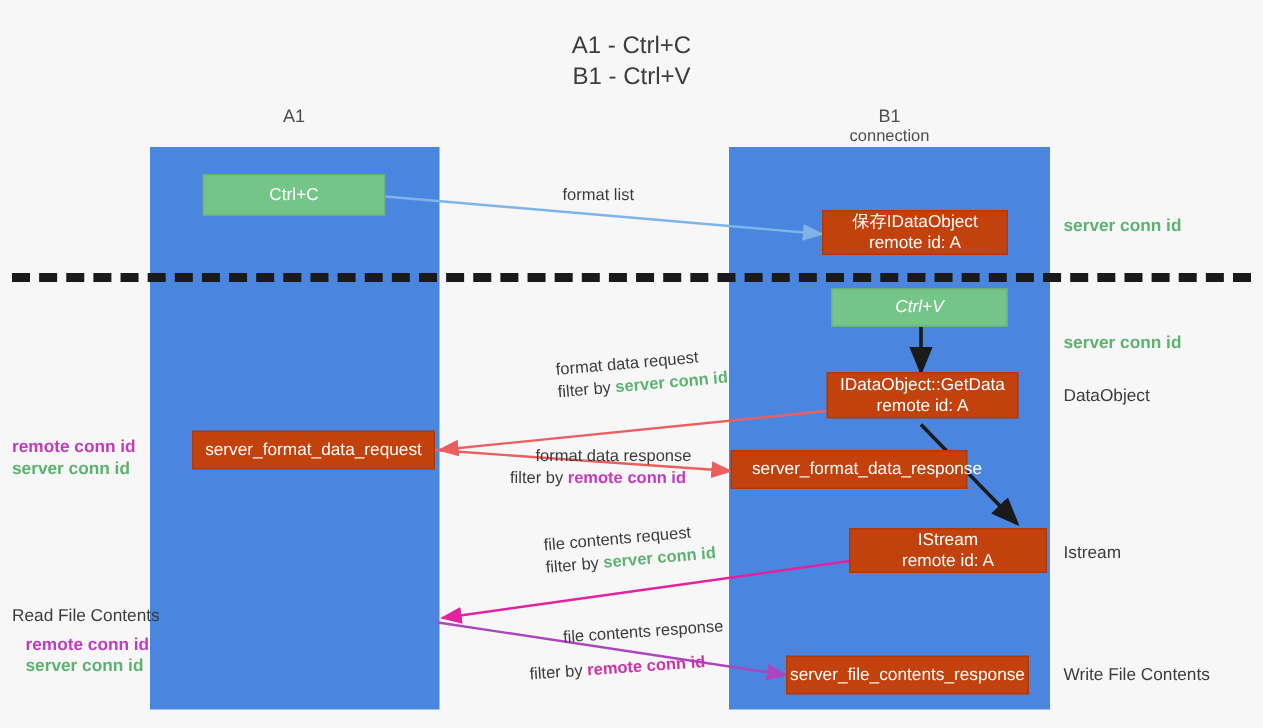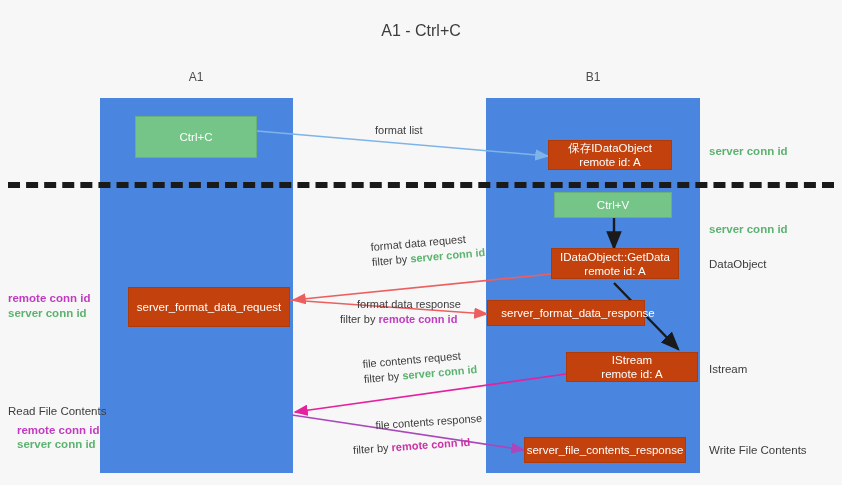--- a/index.html
+++ b/index.html
@@ -106,27 +106,29 @@
     border-top: 6px dashed #1a1a1a;
   }
 </style>
 </head>
 <body>
 
 <div id="canvas">
 
   <div class="title-block">
     <div>A1 - Ctrl+C</div>
+    <div>B1 - Ctrl+V</div>
   </div>
 
   <div class="lane-header" style="left:96px; top:58px;">
     <div class="name">A1</div>
   </div>
   <div class="lane-header" style="left:493px; top:58px;">
     <div class="name">B1</div>
+    <div class="sub">connection</div>
   </div>
 
   <div class="lane" id="lane-a1"></div>
   <div class="lane" id="lane-b1"></div>
 
   <svg class="layer">
     <defs>
       <marker id="ar-blue" markerWidth="9" markerHeight="7" refX="8" refY="3.5" orient="auto">
         <path d="M0,0 L9,3.5 L0,7 z" fill="#7fb4e8"></path>
       </marker>
@@ -154,39 +156,39 @@
 
     <line x1="290" y1="288" x2="487" y2="302" stroke="#ec5f5f" stroke-width="1.6" marker-end="url(#ar-red)"></line>
 
     <line x1="566" y1="362" x2="295" y2="400" stroke="#e4219e" stroke-width="1.6" marker-end="url(#ar-magenta)"></line>
 
     <line x1="292" y1="403" x2="524" y2="438" stroke="#ab47bc" stroke-width="1.6" marker-end="url(#ar-purple)"></line>
   </svg>
 
   <div class="dashline"></div>
 
-  <div class="box green" style="left:135px; top:104px; width:122px; height:42px;">
+  <div class="box green" style="left:135px; top:104px; width:122px; height:28px;">
     <span>Ctrl+C</span>
   </div>
 
   <div class="box orange" style="left:548px; top:128px; width:124px; height:30px;">
     <span>保存IDataObject</span>
     <span>remote id: A</span>
   </div>
 
-  <div class="box green" style="left:554px; top:180px; width:118px; height:26px;">
+  <div class="box green" style="left:554px; top:180px; width:118px; height:26px;font-style:italic;">
     <span>Ctrl+V</span>
   </div>
 
   <div class="box orange" style="left:551px; top:236px; width:128px; height:31px;">
     <span>IDataObject::GetData</span>
     <span>remote id: A</span>
   </div>
 
-  <div class="box orange" style="left:128px; top:275px; width:162px; height:40px;">
+  <div class="box orange" style="left:128px; top:275px; width:162px; height:26px;">
     <span>server_format_data_request</span>
   </div>
 
   <div class="box orange" style="left:487px; top:288px; width:158px; height:26px;padding-left:24px;">
     <span>server_format_data_response</span>
   </div>
 
   <div class="box orange" style="left:566px; top:340px; width:132px; height:30px;">
     <span>IStream</span>
     <span>remote id: A</span>

